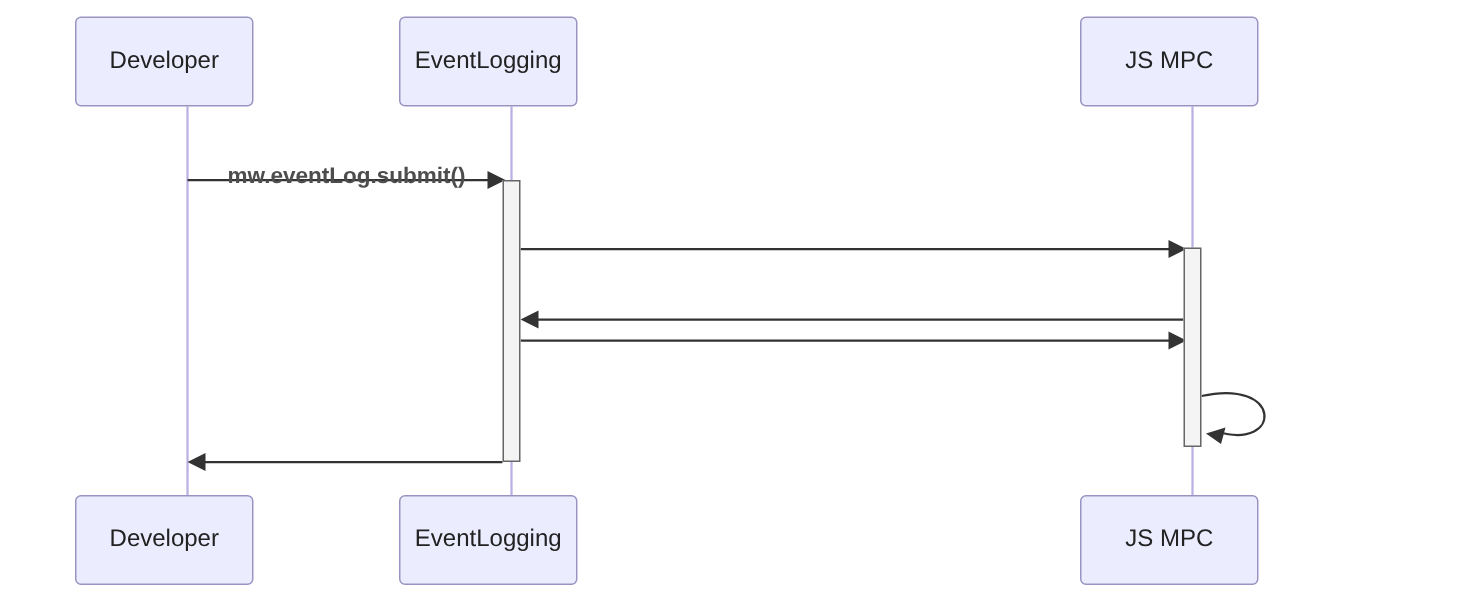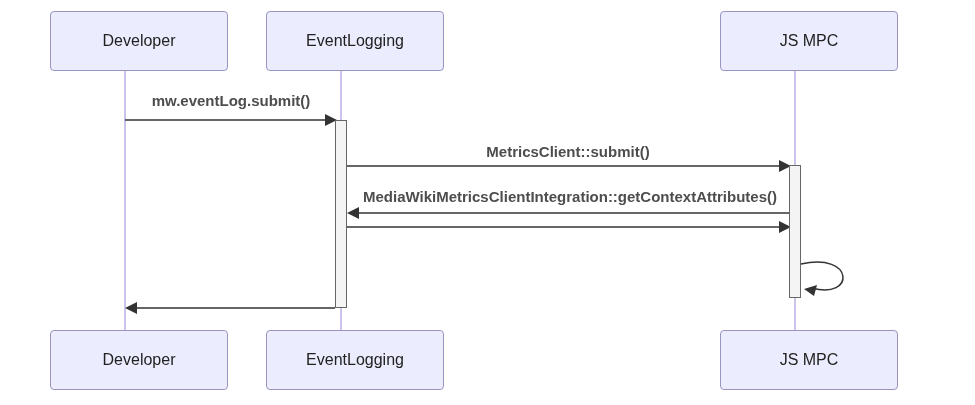--- a/index.html
+++ b/index.html
@@ -17,21 +17,21 @@
   }
   .svg-layer {
     position: absolute;
     left: 0;
     top: 0;
     width: 975px;
     height: 405px;
   }
   .actor-box {
     position: absolute;
-    width: 178px;
+    width: 119px;
     height: 60px;
     background: #ECECFF;
     border: 1px solid #9A94C2;
     border-radius: 4px;
     display: flex;
     align-items: center;
     justify-content: center;
     font-size: 16px;
     color: #222222;
     box-sizing: border-box;
@@ -55,21 +55,21 @@
 
   .msg-label {
     position: absolute;
     transform: translateX(-50%);
     font-size: 15px;
     font-weight: 600;
     color: #4d4d4d;
     white-space: nowrap;
     text-align: center;
   }
-  .msg-1 { left: 231px; top: 92px; }
+  .msg-1 { left: 231px; top: 109px; }
   .msg-2 { left: 568px; top: 143px; }
   .msg-3 { left: 570px; top: 188px; }
   .msg-5 { left: 800px; top: 240px; }
 </style>
 </head>
 <body>
 
 <div class="diagram">
 
   <svg class="svg-layer" viewBox="0 0 975 405" xmlns="http://www.w3.org/2000/svg">
@@ -114,16 +114,14 @@
     <span>Developer</span>
   </div>
   <div class="actor-box actor-eventlogging-bot">
     <span>EventLogging</span>
   </div>
   <div class="actor-box actor-jsmpc-bot">
     <span>JS MPC</span>
   </div>
 
   <div class="msg-label msg-1">mw.eventLog.submit()</div>
-  <div class="msg-label msg-2">MetricsClient::submit()</div>
-  <div class="msg-label msg-3">MediaWikiMetricsClientIntegration::getContextAttributes()</div>
 
 </div>
 
 </body></html>

